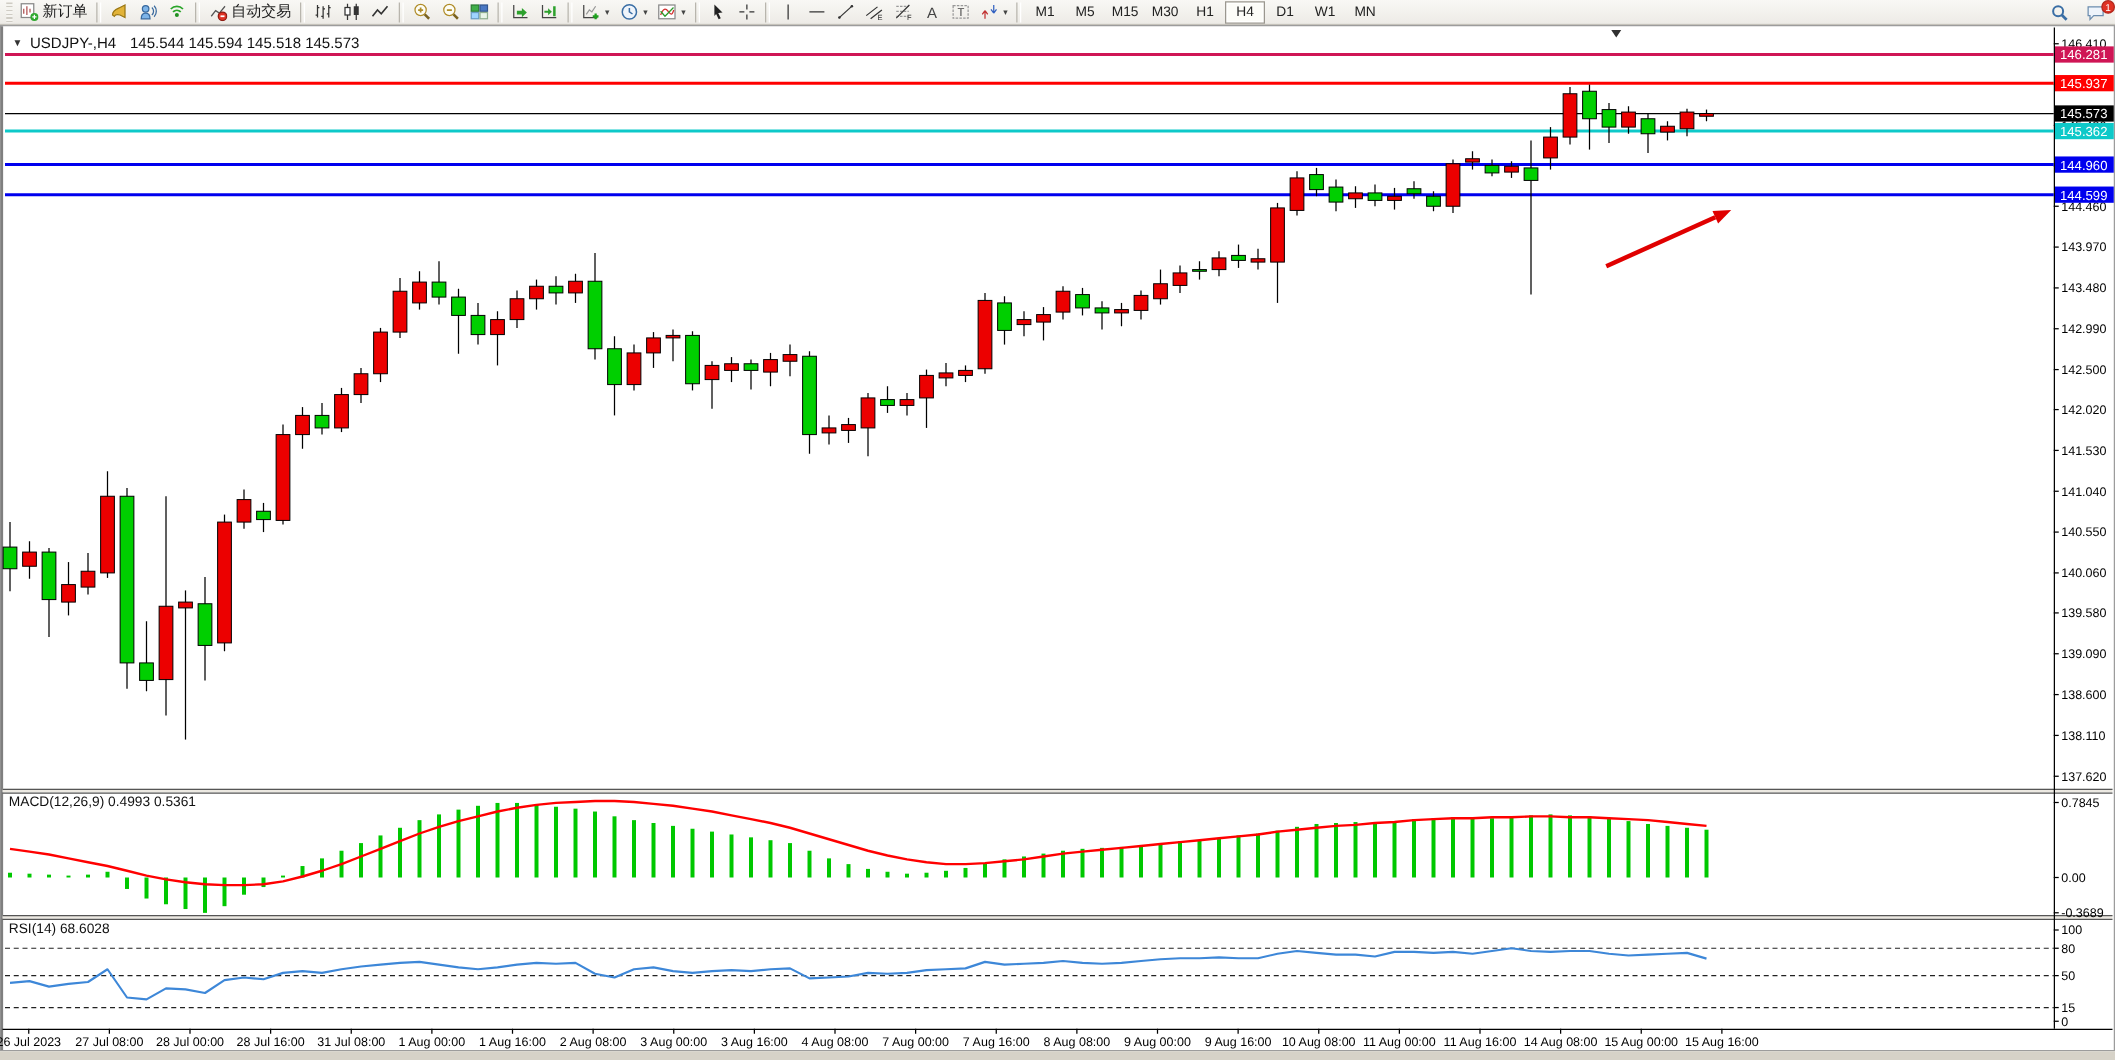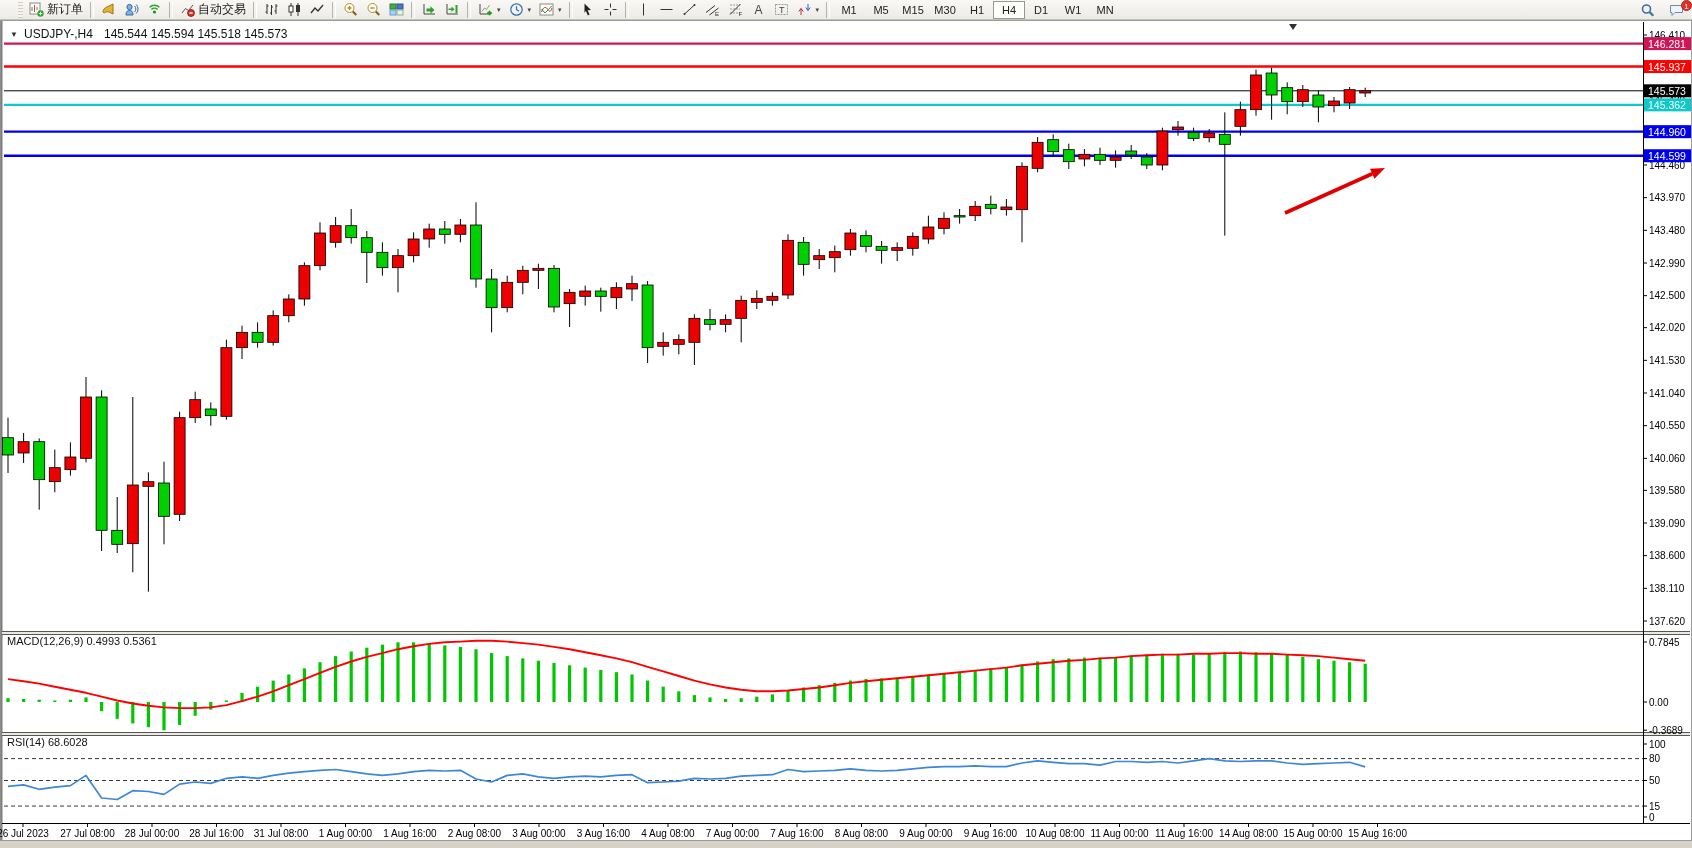--- a/index.html
+++ b/index.html
@@ -1,21 +1,21 @@
 <!DOCTYPE html>
 <html><head>
 <meta charset="utf-8">
 <style>
   html,body{margin:0;padding:0;background:#e8e8e8;}
   #app{position:relative;width:1692px;height:848px;background:#fff;overflow:hidden;
        font-family:"Liberation Sans","DejaVu Sans",sans-serif;}
   
   #toolbar{position:absolute;top:0;left:0;width:1692px;height:20px;
     background:linear-gradient(#f9f8f5,#edebe6);border-bottom:1px solid #c5c2ba;
-    display:flex;align-items:center;padding-left:16px;box-sizing:border-box;}
+    display:flex;align-items:center;padding-left:3px;box-sizing:border-box;}
   .tb-btn{height:18px;display:inline-flex;align-items:center;gap:3px;padding:0 3px;
     border:1px solid transparent;border-radius:2px;cursor:default;position:relative;}
   .tb-btn svg{display:block;}
   .tb-btn .lbl{font-size:12px;color:#1a1a1a;white-space:nowrap;}
   .tb-btn .caret{font-size:7px;color:#444;margin-left:1px;}
   .tb-sep{width:2px;height:16px;border-left:1px solid #b8b5ad;border-right:1px solid #ffffff;margin:0 3px;}
   .tb-handle{width:5px;height:16px;margin:0 2px;
     background:repeating-linear-gradient(#cfccc4 0 1px,#f5f4f0 1px 3px);}
   .tf-btn{height:16px;min-width:22px;display:inline-flex;align-items:center;justify-content:center;
     font-size:11px;color:#222;padding:0 4px;border:1px solid transparent;text-align:center;}

